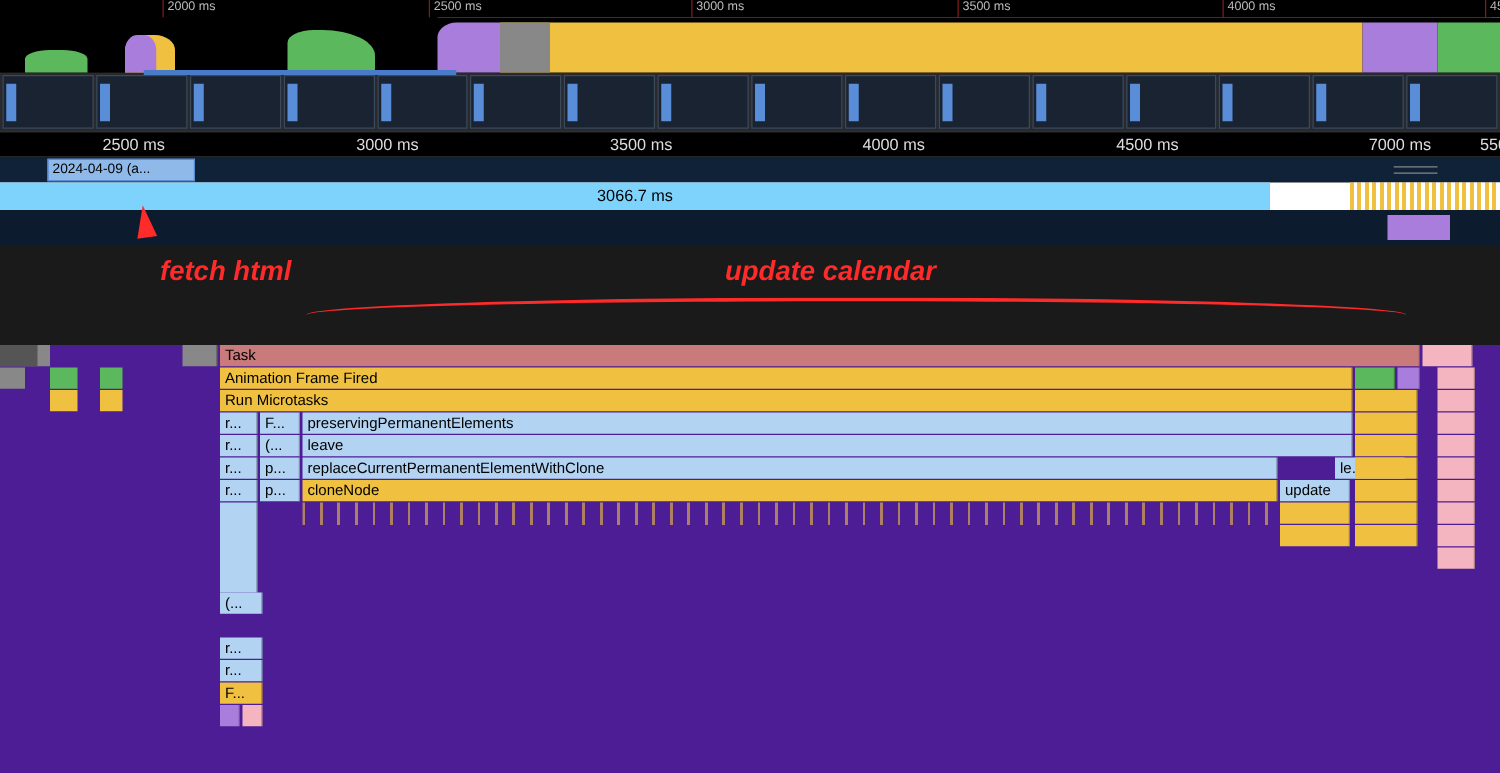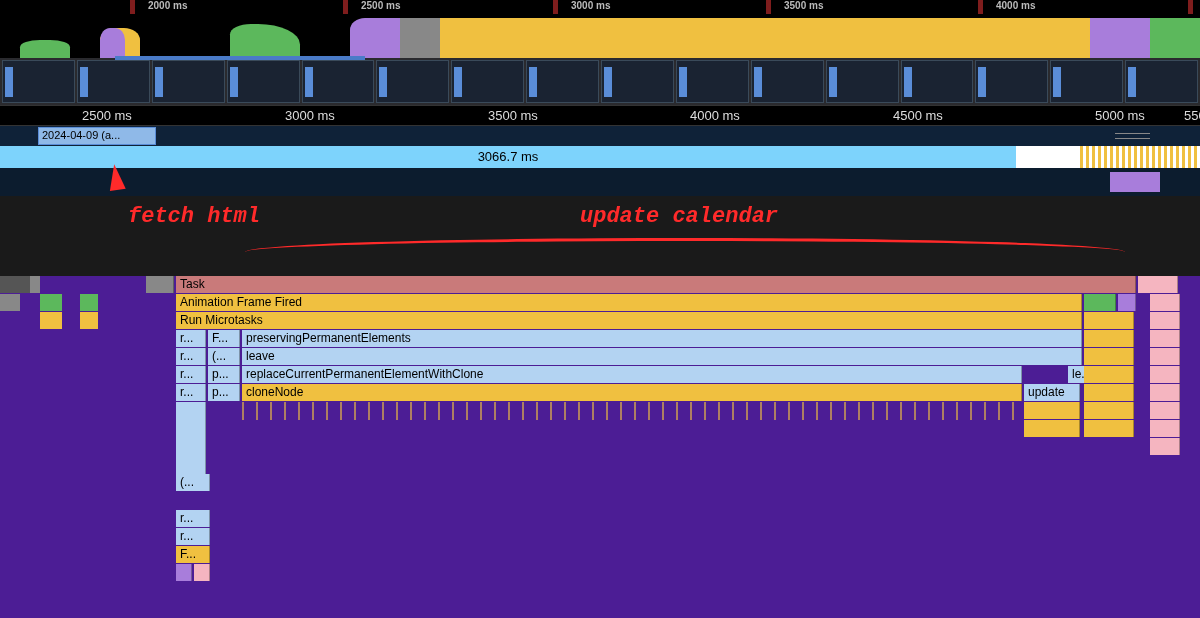--- a/index.html
+++ b/index.html
@@ -24,24 +24,23 @@
   .cpu-ruler {
     height: 14px;
     background: #000;
     position: relative;
     font-size: 10px;
     color: #bbb;
   }
   .cpu-tick {
     position: absolute;
     top: 0;
-    padding-left: 13px;
-    border-left: 5px solid #7f1d1d;
+    padding-left: 3px;
+    border-left: 1px solid #7f1d1d;
     height: 14px;
-    font-weight: bold;
   }
   .cpu-graph {
     height: 44px;
     position: relative;
     background: #000;
   }
   .cpu-shape {
     position: absolute;
     bottom: 0;
   }
@@ -161,21 +160,20 @@
 
   
   .annotations {
     position: absolute;
     left: 0;
     top: 194px;
     width: 100%;
     height: 80px;
     pointer-events: none;
     z-index: 10;
-    font-family: Liberation Mono, monospace;
   }
   .anno-text {
     position: absolute;
     color: #ff2a2a;
     font-weight: bold;
     font-size: 22px;
     font-style: italic;
   }
   .anno-arrow {
     position: absolute;
@@ -290,21 +288,21 @@
   <div class="film-frame"></div>
   <div class="film-frame"></div>
 </div>
 
 <div class="main-ruler">
   <span class="main-tick" style="left:78px">2500 ms</span>
   <span class="main-tick" style="left:281px">3000 ms</span>
   <span class="main-tick" style="left:484px">3500 ms</span>
   <span class="main-tick" style="left:686px">4000 ms</span>
   <span class="main-tick" style="left:889px">4500 ms</span>
-  <span class="main-tick" style="left:1091px">5000 ms</span>
+  <span class="main-tick" style="left:1091px">7000 ms</span>
   <span class="main-tick" style="left:1180px">5500 ms</span>
 </div>
 
 <div class="network-lane">
   <div class="network-req" style="left:38px; width:118px;">2024-04-09 (a...</div>
   <div class="network-tail" style="left:1115px; width:35px;"></div>
 </div>
 
 <div class="timing-lane">
   <div class="timing-bar" style="left:0; width:1016px; background:#7dd3fc;">

